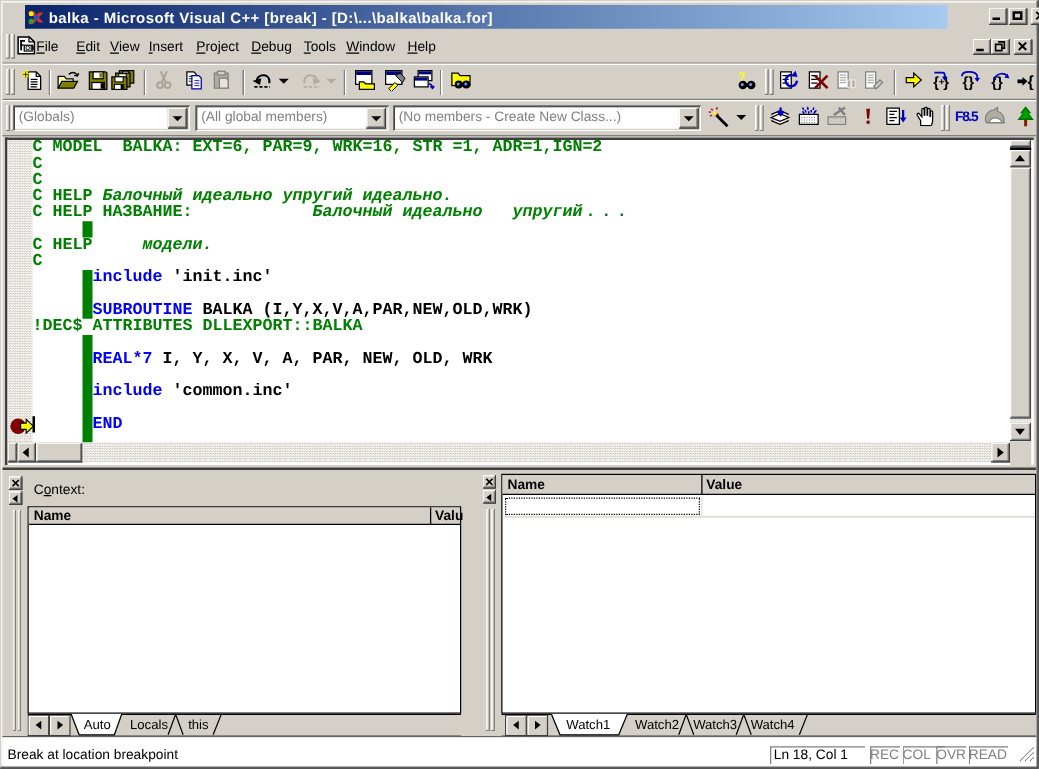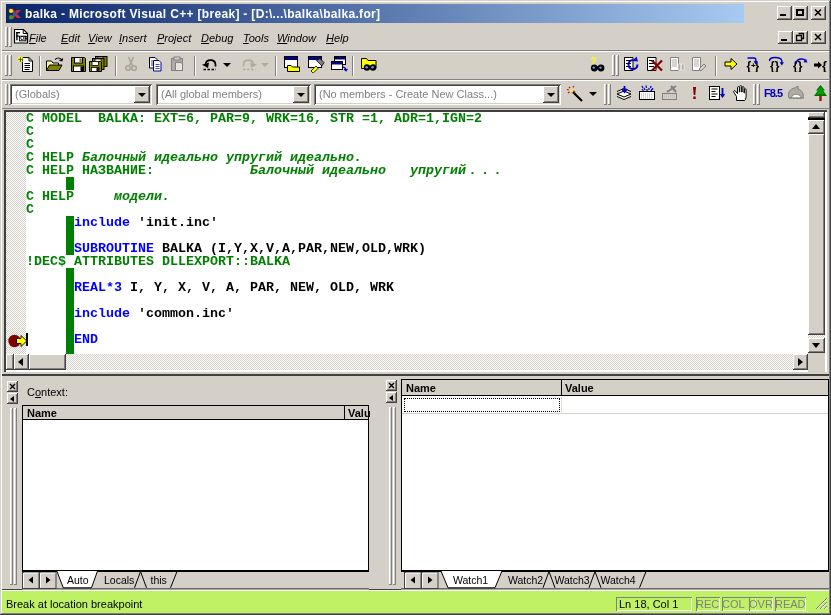--- a/index.html
+++ b/index.html
@@ -6,27 +6,27 @@
 html,body { width:831px; height:615px; overflow:hidden; }
 body { font-family:"Liberation Sans", sans-serif; font-size:11px; }
 #win { position:absolute; left:0; top:0; width:831px; height:615px;
   background:#d4d0c8;
   box-shadow: inset -1px -1px 0 #404040, inset 1px 1px 0 #d4d0c8,
               inset -2px -2px 0 #808080, inset 2px 2px 0 #ffffff; }
 .abs { position:absolute; }
 .dither { background-image: conic-gradient(#ffffff 90deg, #d4d0c8 90deg 180deg, #ffffff 180deg 270deg, #d4d0c8 270deg); background-size:2px 2px; }
 .grip { position:absolute; width:3px; background:#d4d0c8;
   box-shadow: inset -1px -1px 0 #808080, inset 1px 1px 0 #ffffff; }
-#titlebar { left:6px; top:4px; width:738px; height:19px;
+#titlebar { left:20px; top:4px; width:738px; height:19px;
   background:linear-gradient(90deg,#0a246a 0%,#a6caf0 100%); }
 #title-text { position:absolute; left:19px; top:3px; color:#fff; font-weight:bold; font-size:12px; letter-spacing:0.32px; white-space:pre; }
 .capbtn { position:absolute; top:2px; width:15px; height:14px; background:#d4d0c8;
   box-shadow: inset -1px -1px 0 #404040, inset 1px 1px 0 #ffffff, inset -2px -2px 0 #808080, inset 2px 2px 0 #d4d0c8; }
 #menubar { left:2px; top:24px; width:827px; height:27px; background:#d4d0c8; border-bottom:1px solid #808080;}
-.menuitem { position:absolute; top:8px; color:#000;font-style:italic; }
+.menuitem { position:absolute; top:8px; color:#000; }
 .menuitem u { text-decoration:underline; }
 .mdibtn { position:absolute; top:7px; width:15px; height:13px; background:#d4d0c8;
   box-shadow: inset -1px -1px 0 #404040, inset 1px 1px 0 #ffffff, inset -2px -2px 0 #808080, inset 2px 2px 0 #d4d0c8; }
 #tb1 { left:2px; top:51px; width:827px; height:29px; background:#d4d0c8; border-top:1px solid #fff; border-bottom:1px solid #808080; }
 #tb2 { left:2px; top:80px; width:827px; height:29px; background:#d4d0c8; border-top:1px solid #fff; border-bottom:1px solid #808080;}
 .tsep { position:absolute; width:2px; height:20px; top:4px;
   background:linear-gradient(90deg,#808080 50%,#ffffff 50%); }
 .ticon { position:absolute; top:4px; }
 .combo { position:absolute; background:#d4d0c8;
   box-shadow: inset 1px 1px 0 #808080, inset -1px -1px 0 #ffffff, inset 2px 2px 0 #404040, inset -2px -2px 0 #d4d0c8; }
@@ -45,21 +45,21 @@
 #code .k { color:#0000ff;font-family:Liberation Mono, monospace; }
 .gbar { position:absolute; left:60px; width:8px; background:#008000; }
 #vscroll { position:absolute; right:2px; top:0; width:17px; height:243px; }
 #hscroll { position:absolute; left:0px; bottom:2px; height:16px; right:19px; }
 .sbtn { position:absolute; background:#d4d0c8;
   box-shadow: inset -1px -1px 0 #404040, inset 1px 1px 0 #ffffff, inset -2px -2px 0 #808080, inset 2px 2px 0 #d4d0c8; }
 .tri { position:absolute; width:0; height:0; }
 #panes { left:2px; top:374px; width:827px; height:216px; background:#d4d0c8; border-top:2px solid #404040;}
 .pclosebtn { position:absolute; width:11px; height:11px; background:#d4d0c8; font-size:9px;
   box-shadow: inset -1px -1px 0 #404040, inset 1px 1px 0 #ffffff, inset -2px -2px 0 #808080, inset 2px 2px 0 #d4d0c8; }
-#statusbar { left:2px; top:590px; width:827px; height:23px; background:#bef264; border-top:1px solid #ffffff; }
+#statusbar { left:2px; top:590px; width:827px; height:23px; background:#ffffff; border-top:1px solid #ffffff; }
 .sbox { position:absolute; top:6px; height:14px; box-shadow: inset 1px 1px 0 #808080, inset -1px -1px 0 #ffffff; color:#808080; text-align:left; padding-top:1px; white-space:nowrap; overflow:hidden;}
 </style>
 </head>
 <body>
 <div id="win">
 
   <div id="titlebar" class="abs">
     <div id="title-text">balka - Microsoft Visual C++ [break] - [D:\...\balka\balka.for]</div>
     <svg class="abs" style="left:1px;top:2px" width="16" height="16" viewBox="0 0 16 16">
       <path d="M1 4 C4 1 7 3 8 6 L10 4 L14 4 L10 8 L14 12 L10 12 L8 10 C7 13 4 15 1 12 C4 13 6 11 6 8 C6 5 4 3 1 4 z" fill="#cc3333"></path>
@@ -345,21 +345,21 @@
 <span class="c">C HELP <i>Балочный идеально упругий идеально.</i></span>
 <span class="c">C HELP НАЗВАНИЕ:            <i>Балочный идеально</i>   <i>упругий</i></span>
 
 <span class="c">C HELP     <i>модели.</i></span>
 <span class="c">C</span>
       <span class="k">include</span> 'init.inc'
 
       <span class="k">SUBROUTINE</span> BALKA (I,Y,X,V,A,PAR,NEW,OLD,WRK)
 <span class="c">!DEC$ ATTRIBUTES DLLEXPORT::BALKA</span>
 
-      <span class="k">REAL*3</span> I, Y, X, V, A, PAR, NEW, OLD, WRK
+      <span class="k">REAL*7</span> I, Y, X, V, A, PAR, NEW, OLD, WRK
 
       <span class="k">include</span> 'common.inc'
 
       <span class="k">END</span></div>
     <div class="abs" style="left:450px;top:52px;height:13px;font-family:'Liberation Mono',monospace;font-weight:bold;font-size:13.33px;line-height:13px;letter-spacing:4.5px;color:#008000">....</div>
     <div class="gbar" style="top:65px;height:13px"></div>
     <div class="gbar" style="top:104px;height:39px"></div>
     <div class="gbar" style="top:156px;height:86px"></div>
     <div class="abs" style="left:19.5px;top:221px;width:2px;height:13px;background:#000"></div>
     <svg class="abs" style="left:2px;top:222px" width="20" height="14" viewBox="0 0 20 14">

